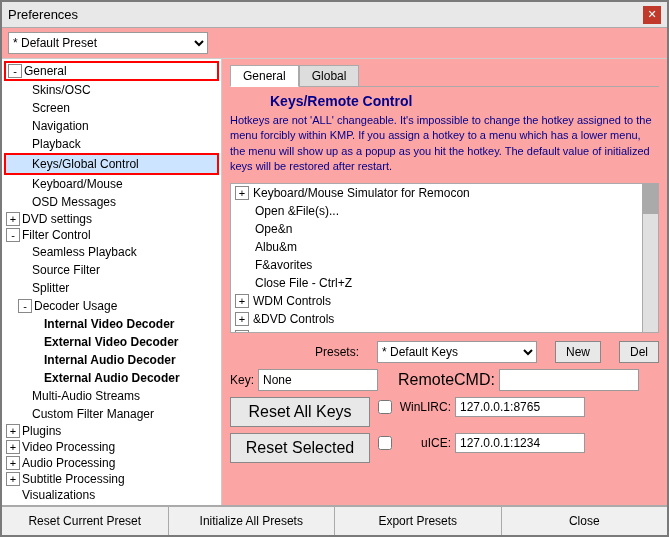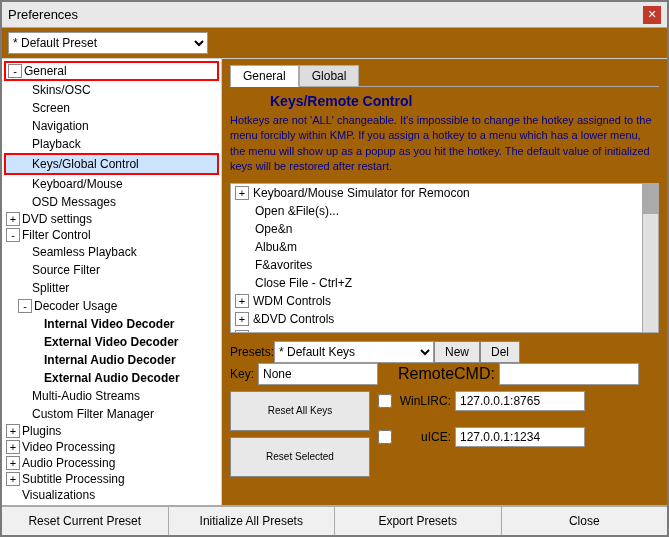--- a/index.html
+++ b/index.html
@@ -10,21 +10,21 @@
       display: flex;
       justify-content: center;
       align-items: center;
       width: 669px;
       height: 537px;
       overflow: hidden;
     }
     .window {
       width: 669px;
       height: 537px;
-      background: #a16207;
+      background: #fca5a5;
       border: 2px solid #7a7a7a;
       display: flex;
       flex-direction: column;
     }
     .title-bar {
       background: #e8e8e8;
       border-bottom: 1px solid #aaa;
       padding: 4px 6px;
       display: flex;
       justify-content: space-between;
@@ -157,21 +157,23 @@
       border: 1px solid #888;
       text-align: center;
       line-height: 12px;
       font-size: 11px;
       margin-right: 4px;
       flex-shrink: 0;
     }
     .preset-row {
       display: flex;
       align-items: center;
-      gap: 0;
+      margin-bottom: 6px;
+      gap: 18px;
+      justify-content: flex-end;
     }
     .preset-label {
       font-size: 12px;
     }
     .preset-combo {
       height: 22px;
       font-size: 12px;
       border: 1px solid #999;
       background: white;
       width: 160px;
@@ -222,22 +224,22 @@
       display: flex;
       gap: 8px;
     }
     .left-buttons {
       display: flex;
       flex-direction: column;
       gap: 6px;
     }
     .btn-wide {
       width: 140px;
-      height: 40px;
-      font-size: 10px;
+      height: 30px;
+      font-size: 16px;
       border: 1px solid #888;
       background: #e8e8e8;
       cursor: pointer;
       text-align: center;
     }
     .right-remote-section {
       display: flex;
       flex-direction: column;
       gap: 16px;
     }

